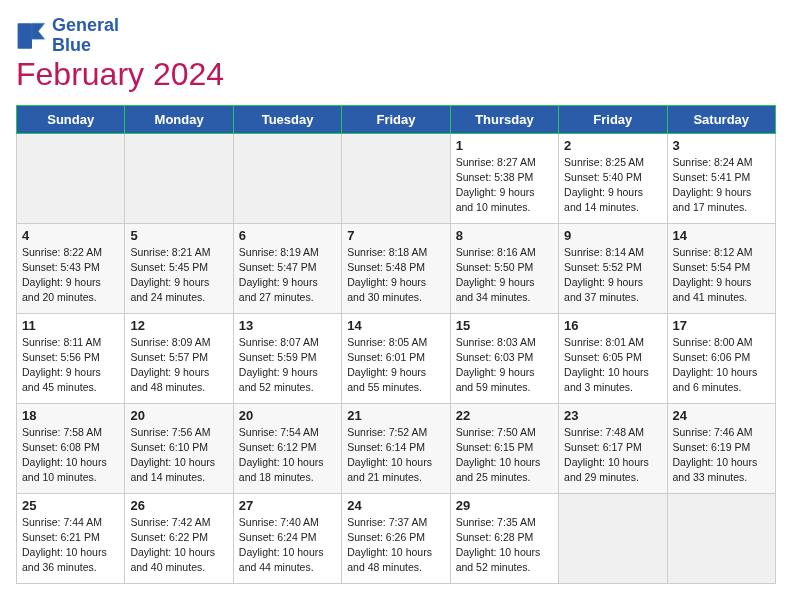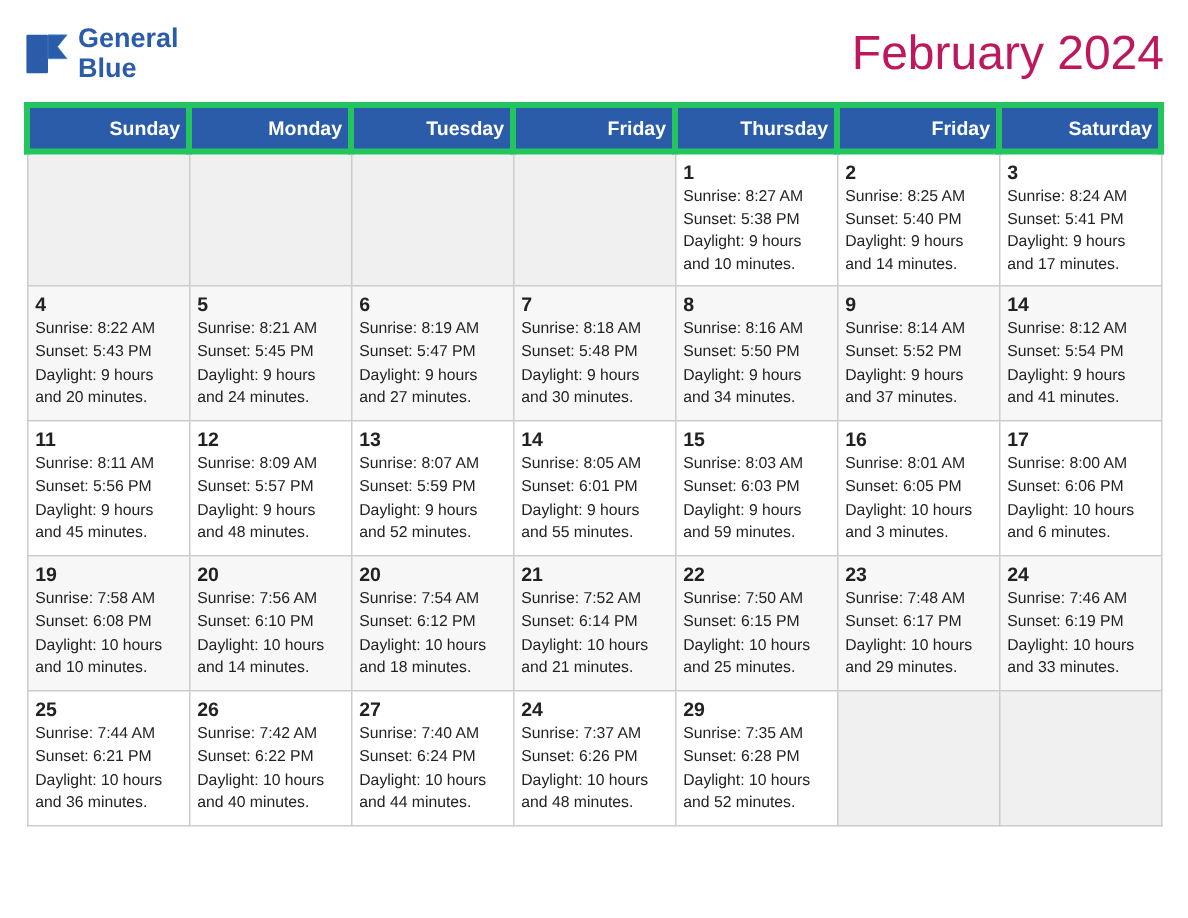--- a/index.html
+++ b/index.html
@@ -6,22 +6,23 @@
     body {
       font-family: Arial, sans-serif;
       background: #fff;
       width: 792px;
       min-height: 612px;
       padding: 16px;
     }
     .header {
       display: flex;
       justify-content: space-between;
-      align-items: center;
+      align-items: flex-start;
       margin-bottom: 12px;
+      flex-direction: column;
     }
     .logo {
       display: flex;
       align-items: center;
       gap: 4px;
     }
     .logo-text {
       font-size: 18px;
       font-weight: bold;
       color: #2a5caa;
@@ -47,22 +48,22 @@
       width: 100%;
       border-collapse: collapse;
       table-layout: fixed;
     }
     thead th {
       background-color: #2a5caa;
       color: #fff;
       padding: 6px 4px;
       font-size: 13px;
       font-weight: bold;
-      text-align: right;
-      border: 4px solid #22c55e;
+      text-align: center;
+      border: 1px solid #22c55e;
     }
     tbody td {
       border: 1px solid #ccc;
       vertical-align: top;
       padding: 4px 5px;
       min-height: 80px;
       height: 90px;
       font-size: 11px;
       color: #222;
       background: #fff;
@@ -191,21 +192,21 @@
           <div class="day-number">16</div>
           <div class="day-info">Sunrise: 8:01 AM<br>Sunset: 6:05 PM<br>Daylight: 10 hours<br>and 3 minutes.</div>
         </td>
         <td>
           <div class="day-number">17</div>
           <div class="day-info">Sunrise: 8:00 AM<br>Sunset: 6:06 PM<br>Daylight: 10 hours<br>and 6 minutes.</div>
         </td>
       </tr>
       <tr>
         <td>
-          <div class="day-number">19</div>
+          <div class="day-number">18</div>
           <div class="day-info">Sunrise: 7:58 AM<br>Sunset: 6:08 PM<br>Daylight: 10 hours<br>and 10 minutes.</div>
         </td>
         <td>
           <div class="day-number">20</div>
           <div class="day-info">Sunrise: 7:56 AM<br>Sunset: 6:10 PM<br>Daylight: 10 hours<br>and 14 minutes.</div>
         </td>
         <td>
           <div class="day-number">20</div>
           <div class="day-info">Sunrise: 7:54 AM<br>Sunset: 6:12 PM<br>Daylight: 10 hours<br>and 18 minutes.</div>
         </td>

